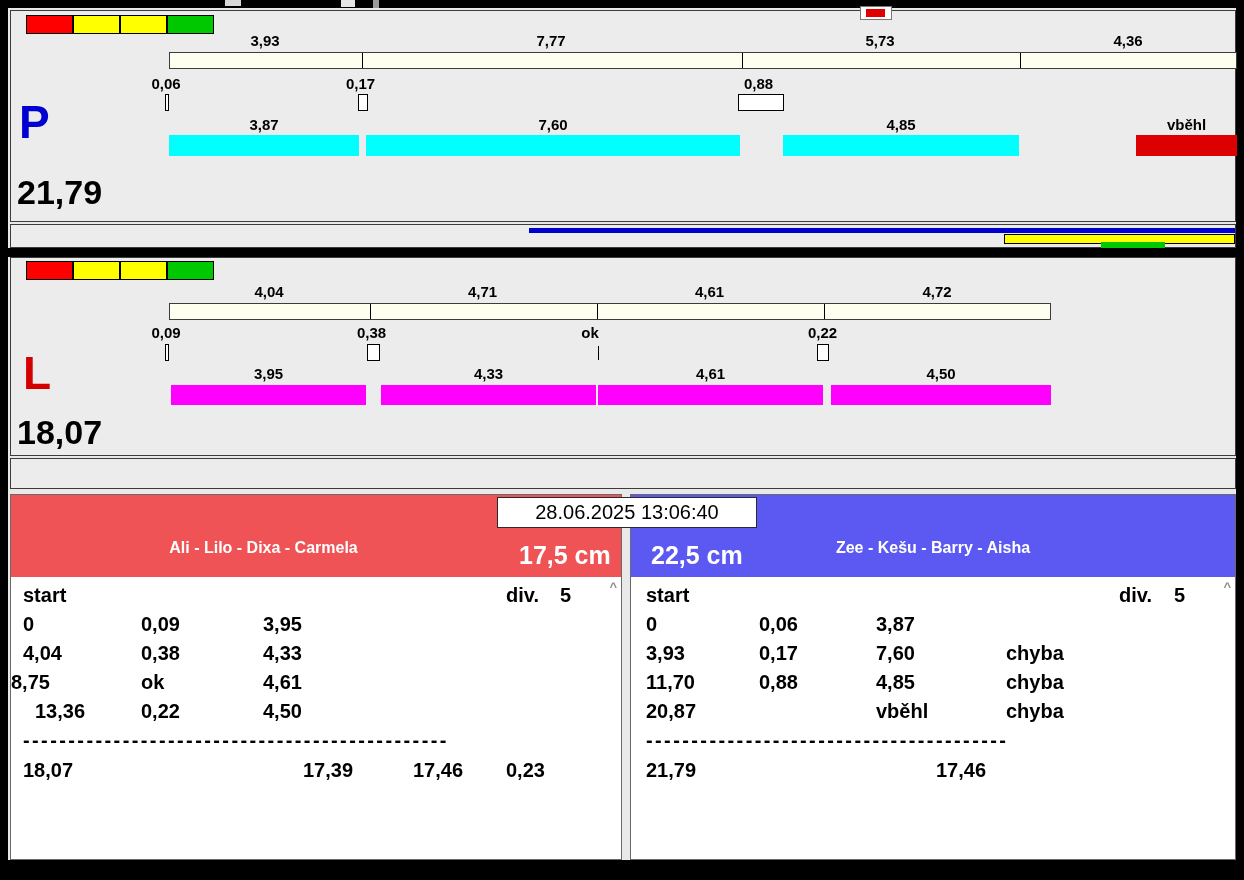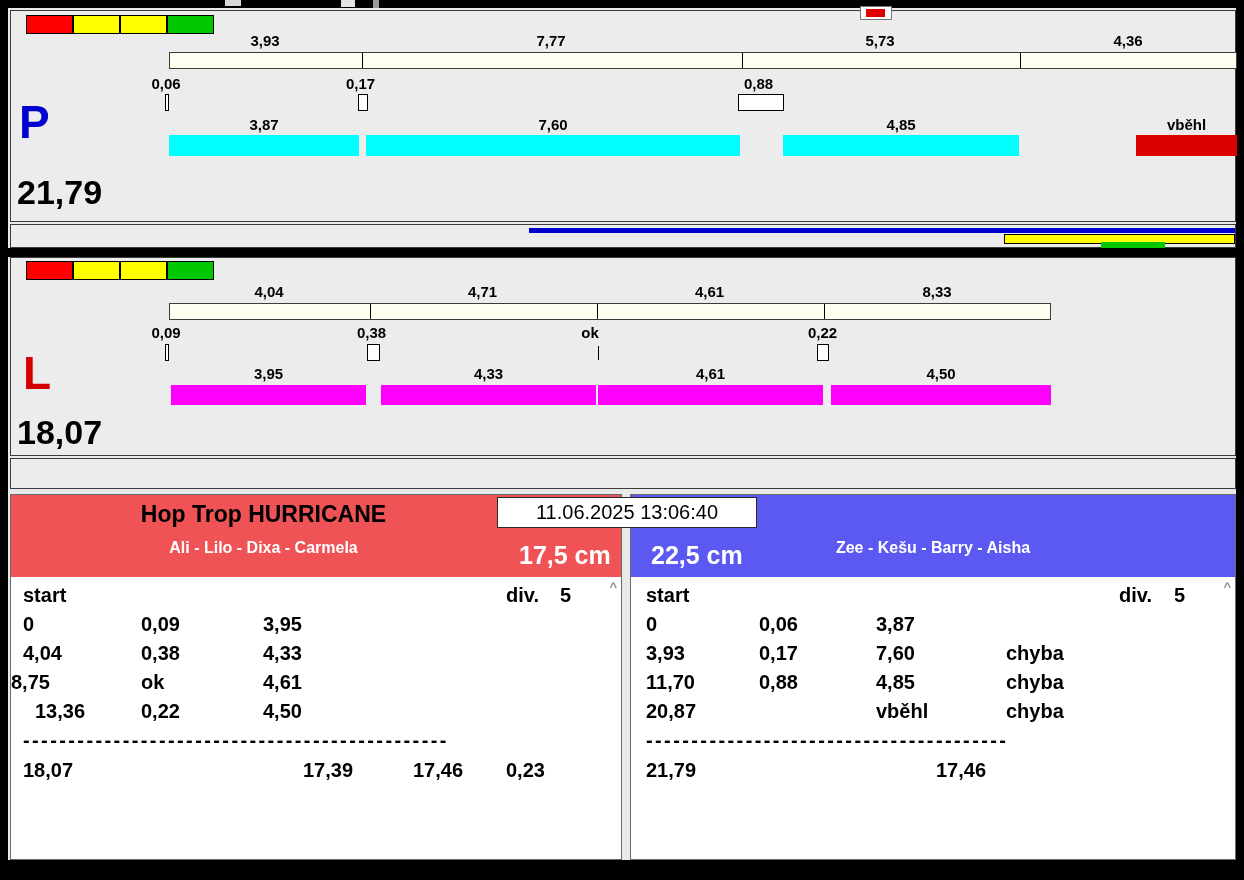--- a/index.html
+++ b/index.html
@@ -98,21 +98,21 @@
     <div class="lights" style="left:15px;top:3px">
       <div class="light" style="background:#ff0000"></div>
       <div class="light" style="background:#ffff00"></div>
       <div class="light" style="background:#ffff00"></div>
       <div class="light" style="background:#00c800"></div>
     </div>
 
     <div class="seg-label" style="left:158px;top:25px;width:200px">4,04</div>
     <div class="seg-label" style="left:358px;top:25px;width:227px">4,71</div>
     <div class="seg-label" style="left:585px;top:25px;width:227px">4,61</div>
-    <div class="seg-label" style="left:812px;top:25px;width:228px">8,33</div>
+    <div class="seg-label" style="left:812px;top:25px;width:228px">4,72</div>
 
     <div class="ruler" style="left:158px;top:45px;width:882px">
       <div class="rtick" style="left:200px"></div>
       <div class="rtick" style="left:427px"></div>
       <div class="rtick" style="left:654px"></div>
     </div>
 
     <div class="small-label" style="left:130px;top:66px;width:50px">0,09</div>
     <div class="small-label" style="left:333px;top:66px;width:55px">0,38</div>
     <div class="small-label" style="left:554px;top:66px;width:50px">ok</div>
@@ -135,21 +135,20 @@
     <div class="runbar" style="left:587px;top:127px;width:225px;height:20px;background:#ff00ff"></div>
     <div class="runbar" style="left:820px;top:127px;width:220px;height:20px;background:#ff00ff"></div>
 
     <div class="lane-total" style="left:6px;top:157px">18,07</div>
   </div>
 
   <div class="panel" style="left:10px;top:458px;width:1226px;height:31px"></div>
 
   <div class="card" style="left:10px;top:494px;width:612px;height:366px">
     <div class="card-header" style="background:#ef5355">
-      <div class="team-name" style="left:0;top:6px;width:505px">Hop Trop HURRICANE</div>
       <div class="team-members" style="left:0;top:44px;width:505px">Ali - Lilo - Dixa - Carmela</div>
       <div class="jump-height" style="left:508px;top:46px">17,5 cm</div>
     </div>
     <div class="card-body" style="width:610px;height:282px">
       <div class="scroll-caret" style="right:4px;top:2px">^</div>
       <div class="trow" style="top:6px">
         <span class="cell" style="left:12px">start</span>
         <span class="cell" style="left:495px">div.</span>
         <span class="cell" style="left:549px">5</span>
       </div>
@@ -224,14 +223,14 @@
       <div class="trow" style="top:151px">
         <span class="cell sep-line" style="left:15px">----------------------------------------</span>
       </div>
       <div class="trow" style="top:181px">
         <span class="cell" style="left:15px">21,79</span>
         <span class="cell" style="left:305px">17,46</span>
       </div>
     </div>
   </div>
 
-  <div class="datetime-box" style="left:497px;top:497px;width:260px;height:31px">11.06.2025 13:06:40</div>
+  <div class="datetime-box" style="left:497px;top:497px;width:260px;height:31px">28.06.2025 13:06:40</div>
 </div>
 
 </body></html>

